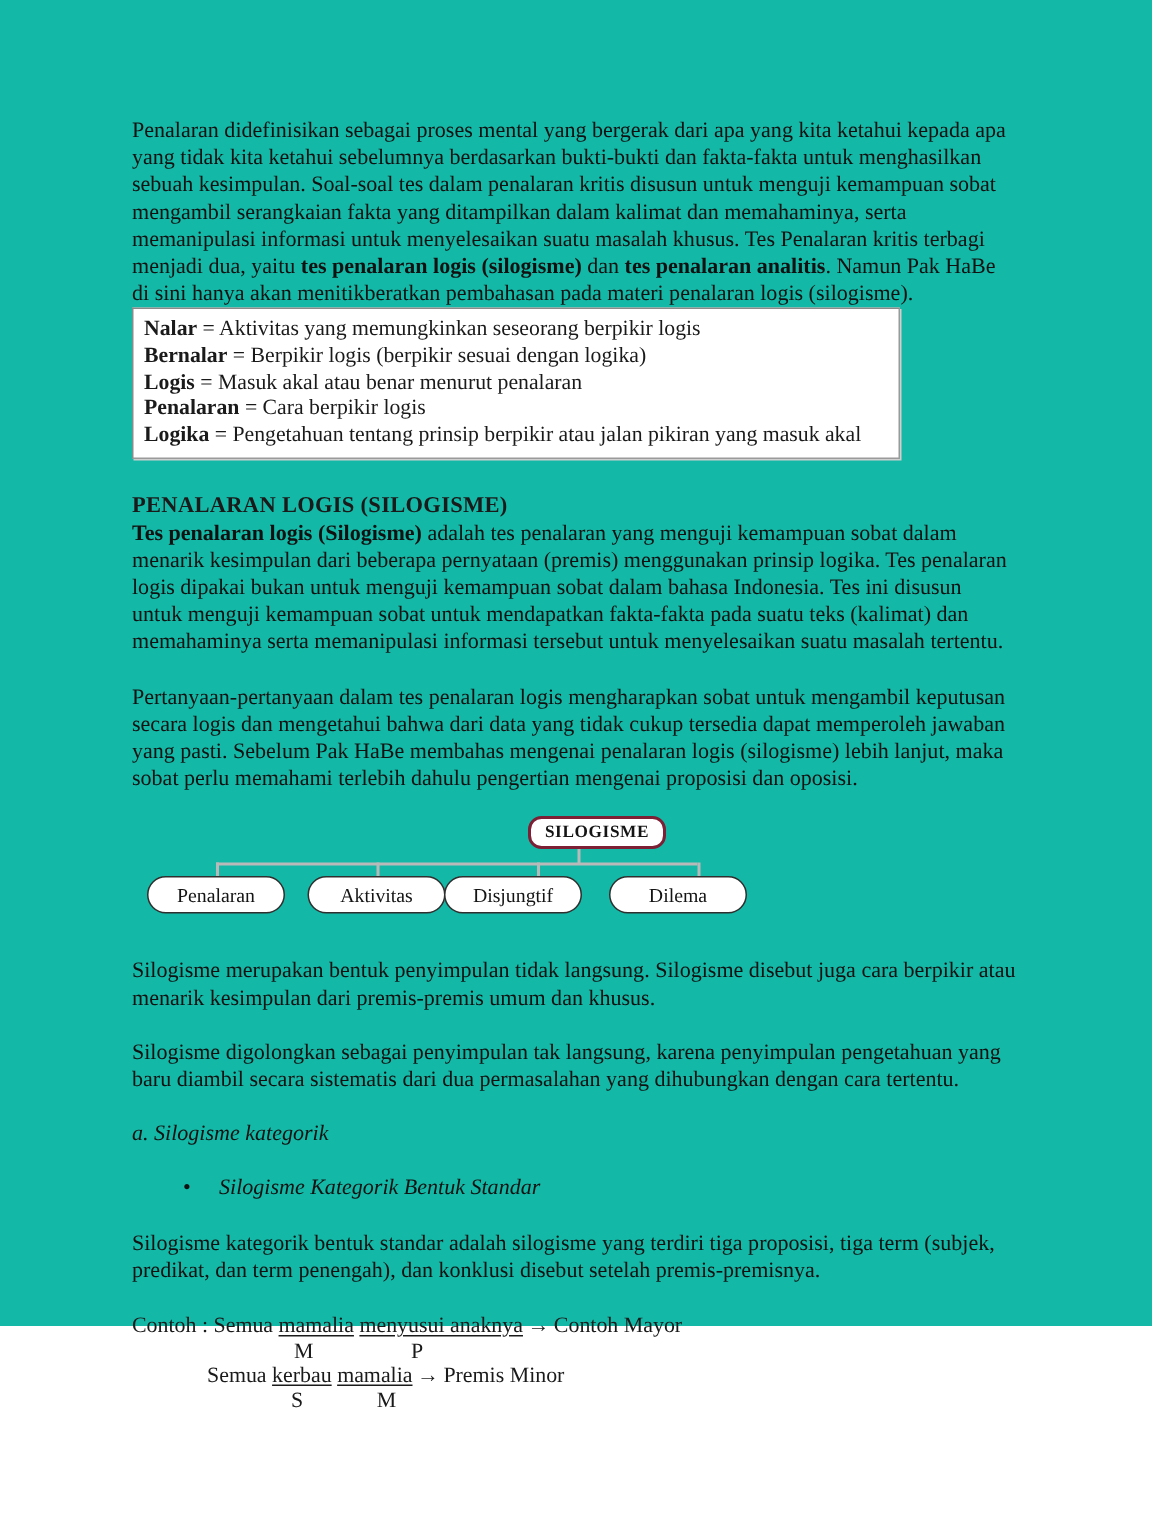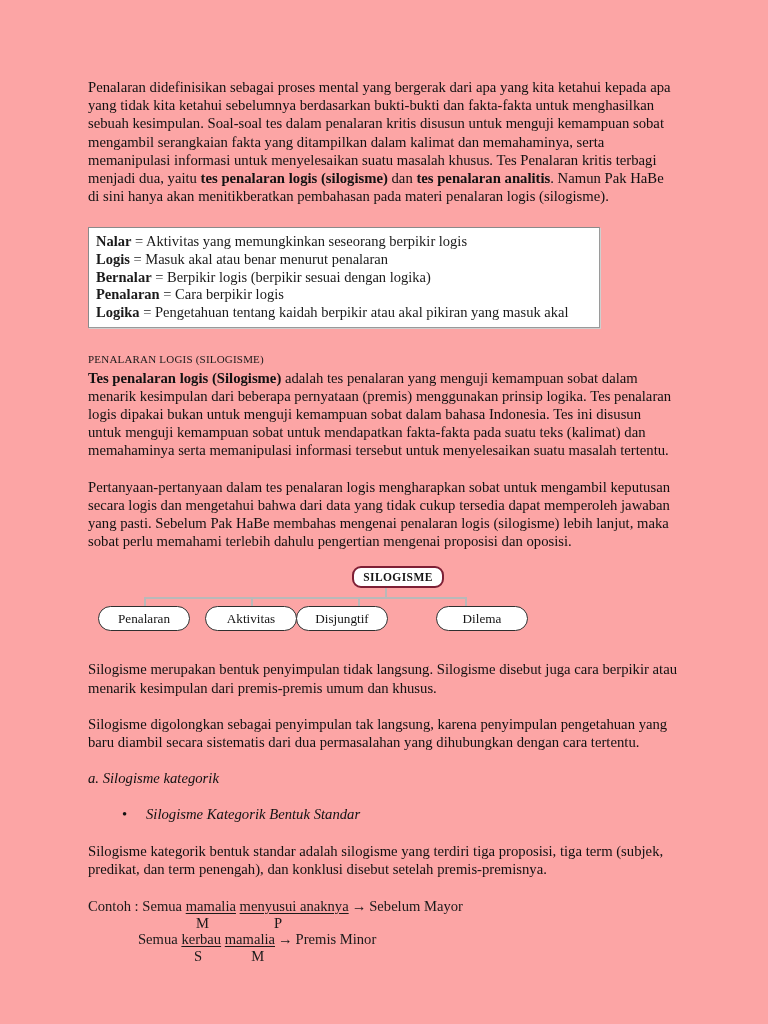--- a/index.html
+++ b/index.html
@@ -11,22 +11,22 @@
     width: 768px;
     height: 1024px;
     overflow: hidden;
     font-family: "Liberation Serif", "DejaVu Serif", serif;
     color: #1a1a1a;
     -webkit-font-smoothing: antialiased;
   }
   .page {
     position: relative;
     width: 768px;
-    height: 1024px;
-    background: #fca5a5;
+    height: 884px;
+    background: #14b8a6;
   }
   .content {
     position: absolute;
     left: 88px;
     top: 78px;
     width: 590px;
   }
 
   p, .para {
     margin: 0 0 0 0;
@@ -37,41 +37,40 @@
   }
   .gap-md { height: 18px; }
   .gap-lg { height: 22px; }
 
   b, strong, .b { font-weight: bold; }
   .i { font-style: italic; }
   .bi { font-weight: normal; font-style: italic; }
 
   
   .defbox-wrap {
-    margin-top: 22px;
     width: 512px;
   }
   .defbox {
     border: 1px solid #8a8a8a;
     border-right-color: #9a9a9a;
     border-bottom-color: #9a9a9a;
     background: #fff;
     padding: 5px 7px 6px 7px;
     box-shadow: 1px 1px 0 0 #cfcfcf;
   }
   .defbox .row {
     font-size: 14.5px;
     line-height: 17.6px;
     white-space: nowrap;
   }
 
   
   .heading {
-    font-size: 11px;
-    font-weight: normal;
+    font-size: 15px;
+    font-weight: bold;
     line-height: 18.2px;
     letter-spacing: 0.2px;
   }
 
   
   .diagram {
     position: relative;
     width: 590px;
     height: 78px;
     margin-top: 14px;
@@ -101,21 +100,21 @@
   .node-child {
     border: 1.6px solid #2f2f2f;
     border-radius: 13px;
     font-size: 13.2px;
     height: 25px;
     top: 42px;
   }
   .c0 { left: 10px;  width: 92px; }
   .c1 { left: 117px; width: 92px; }
   .c2 { left: 208px; width: 92px; }
-  .c3 { left: 348px; width: 92px; text-align: center; }
+  .c3 { left: 318px; width: 92px; text-align: center; }
 
   .conn {
     position: absolute;
     background: #b9b9b9;
   }
   .conn-v-root { left: 297px; top: 24px; width: 1.5px; height: 10px; }
   .conn-h      { left: 56px;  top: 33px; width: 321px; height: 1.5px; }
   .conn-v0 { left: 56px;  top: 33px; width: 1.5px; height: 9px; }
   .conn-v1 { left: 163px; top: 33px; width: 1.5px; height: 9px; }
   .conn-v2 { left: 270px; top: 33px; width: 1.5px; height: 9px; }
@@ -138,24 +137,24 @@
 <body>
 
 <div class="page">
   <div class="content">
 
     <p class="para"><span>Penalaran didefinisikan sebagai proses mental yang bergerak dari apa yang kita ketahui kepada apa yang tidak kita ketahui sebelumnya berdasarkan bukti-bukti dan fakta-fakta untuk menghasilkan sebuah kesimpulan. Soal-soal tes dalam penalaran kritis disusun untuk menguji kemampuan sobat mengambil serangkaian fakta yang ditampilkan dalam kalimat dan memahaminya, serta memanipulasi informasi untuk menyelesaikan suatu masalah khusus. Tes Penalaran kritis terbagi menjadi dua, yaitu </span><span class="b">tes penalaran logis (silogisme)</span><span> dan </span><span class="b">tes penalaran analitis</span><span>. Namun Pak HaBe di sini hanya akan menitikberatkan pembahasan pada materi penalaran logis (silogisme).</span></p>
 
     <div class="defbox-wrap">
       <div class="defbox">
         <div class="row"><span class="b">Nalar</span><span> = </span><span>Aktivitas yang memungkinkan seseorang berpikir logis</span></div>
+        <div class="row"><span class="b">Bernalar</span><span> = </span><span>Berpikir logis (berpikir sesuai dengan logika)</span></div>
         <div class="row"><span class="b">Logis</span><span> = </span><span>Masuk akal atau benar menurut penalaran</span></div>
-        <div class="row"><span class="b">Bernalar</span><span> = </span><span>Berpikir logis (berpikir sesuai dengan logika)</span></div>
         <div class="row"><span class="b">Penalaran</span><span> = </span><span>Cara berpikir logis</span></div>
-        <div class="row"><span class="b">Logika</span><span> = </span><span>Pengetahuan tentang kaidah berpikir atau akal pikiran yang masuk akal</span></div>
+        <div class="row"><span class="b">Logika</span><span> = </span><span>Pengetahuan tentang prinsip berpikir atau jalan pikiran yang masuk akal</span></div>
       </div>
     </div>
 
     <div class="gap-lg"></div>
 
     <div class="heading">PENALARAN LOGIS (SILOGISME)</div>
 
     <p class="para"><span class="b">Tes penalaran logis (Silogisme)</span><span> adalah tes penalaran yang menguji kemampuan sobat dalam menarik kesimpulan dari beberapa pernyataan (premis) menggunakan prinsip logika. Tes penalaran logis dipakai bukan untuk menguji kemampuan sobat dalam bahasa Indonesia. Tes ini disusun untuk menguji kemampuan sobat untuk mendapatkan fakta-fakta pada suatu teks (kalimat) dan memahaminya serta memanipulasi informasi tersebut untuk menyelesaikan suatu masalah tertentu.</span></p>
 
     <div class="gap-md"></div>
@@ -194,21 +193,21 @@
 
     <div class="para" style="padding-left:34px;">
       <span style="display:inline-block;width:24px;">•</span><span class="i">Silogisme Kategorik Bentuk Standar</span>
     </div>
 
     <div class="gap-md"></div>
 
     <p class="para">Silogisme kategorik bentuk standar adalah silogisme yang terdiri tiga proposisi, tiga term (subjek, predikat, dan term penengah), dan konklusi disebut setelah premis-premisnya.</p>
 
     <div class="example">
-      <div class="ex-line"><span>Contoh : Semua </span><span class="u">mamalia</span><span> </span><span class="u">menyusui anaknya</span><span class="arrow">→</span><span>Sebelum Mayor</span></div>
+      <div class="ex-line"><span>Contoh : Semua </span><span class="u">mamalia</span><span> </span><span class="u">menyusui anaknya</span><span class="arrow">→</span><span>Contoh Mayor</span></div>
       <div class="term-row"><span class="sp" style="width:108px;"></span><span>M</span><span class="sp" style="width:65px;"></span><span>P</span></div>
 
       <div class="ex-line ex-line-2"><span>Semua </span><span class="u">kerbau</span><span> </span><span class="u">mamalia</span><span class="arrow">→</span><span>Premis Minor</span></div>
       <div class="term-row"><span class="sp" style="width:106px;"></span><span>S</span><span class="sp" style="width:49px;"></span><span>M</span></div>
     </div>
 
   </div>
 </div>
 
 </body></html>

